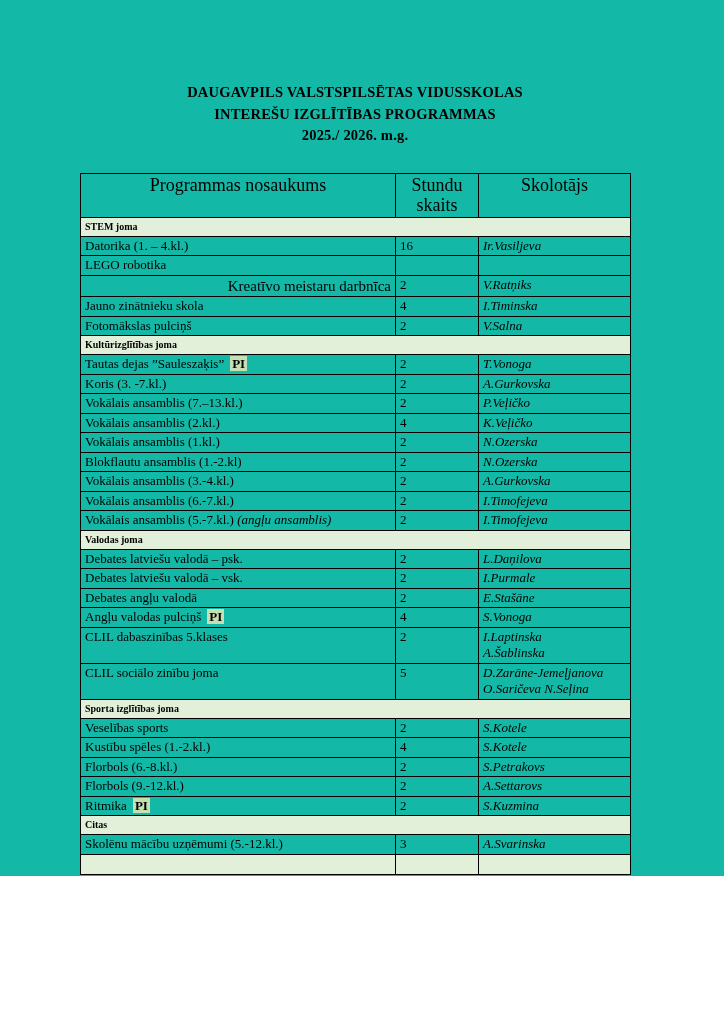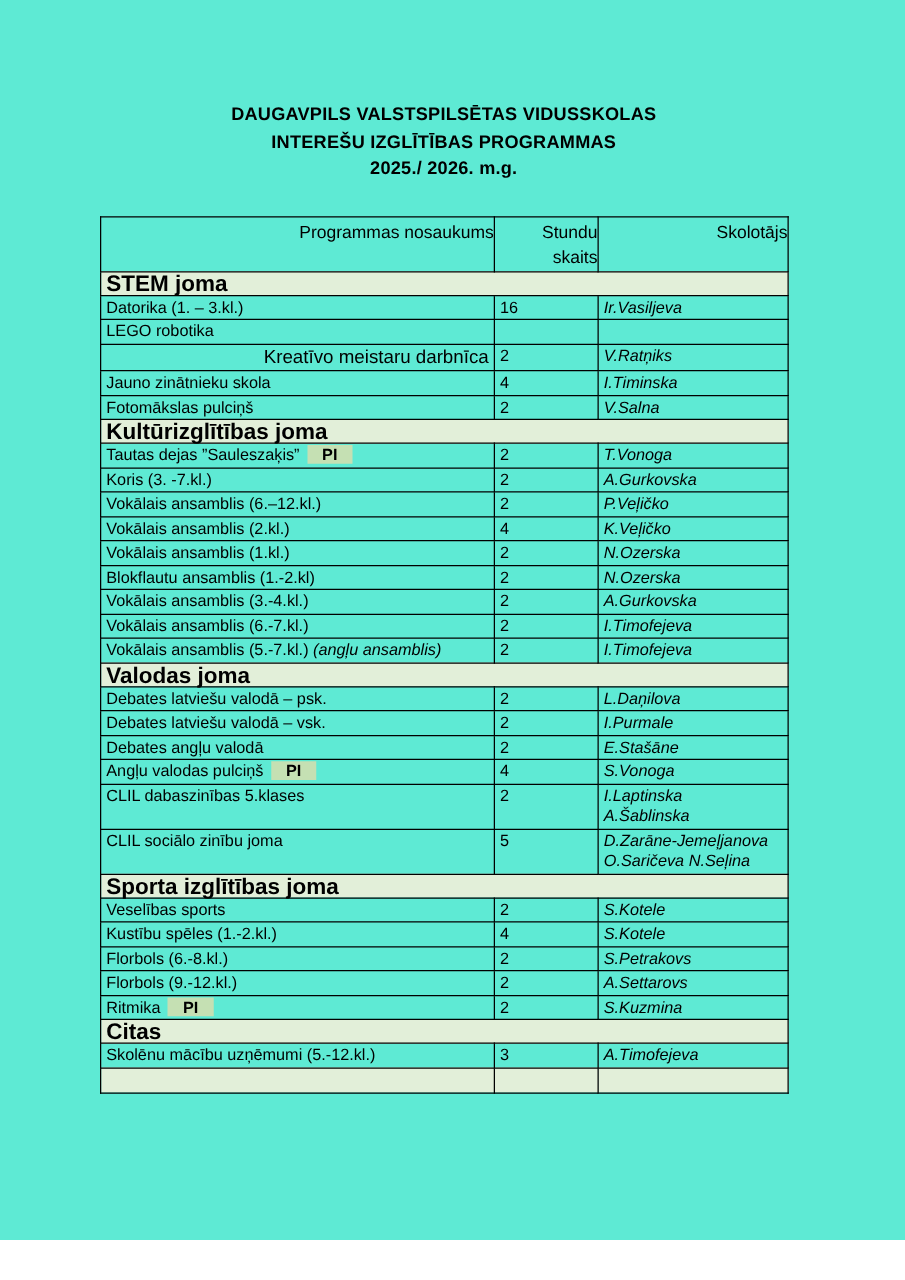--- a/index.html
+++ b/index.html
@@ -1,21 +1,21 @@
 <!DOCTYPE html>
 <html><head>
 <meta charset="utf-8">
 <style>
   html, body { margin: 0; padding: 0; background: #ffffff; }
   .page {
     position: relative;
     width: 724px;
-    height: 992px;
-    background: #5eead4;
-    font-family: Liberation Sans, sans-serif;
+    height: 876px;
+    background: #14b8a6;
+    font-family: Liberation Serif, serif;
     color: #000000;
     overflow: hidden;
     box-sizing: border-box;
     padding-top: 82px;
   }
   .title-block {
     margin-left: 80px;
     width: 550px;
     text-align: center;
     font-weight: bold;
@@ -32,42 +32,42 @@
   table.programs th, table.programs td {
     border: 1px solid #000000;
     vertical-align: top;
     box-sizing: border-box;
   }
   col.c-program { width: 315px; }
   col.c-hours   { width: 83px;  }
   col.c-teacher { width: 152px; }
   table.programs th {
     font-weight: normal;
-    font-size: 14px;
+    font-size: 18px;
     line-height: 20.5px;
-    text-align: right;
+    text-align: center;
     padding: 1px 0;
   }
   table.programs td {
     font-size: 13px;
     line-height: 16.5px;
     padding: 1px 4px 1px 4px;
   }
   tr.section-row td {
     background: #e2efd9;
     font-weight: bold;
-    font-size: 18px;
+    font-size: 10px;
     line-height: 16px;
     padding: 1px 4px;
   }
   td.program-cell.large { font-size: 15px; line-height: 18.5px; text-align: right; }
   .pi-badge {
     background: #c5e0b3;
     font-weight: bold;
-    padding: 0 12px;
+    padding: 0 2px;
     margin-left: 6px;
   }
   .program-note { font-style: italic; }
   td.teacher-cell { font-style: italic; }
   td.hours-cell { }
   tr.shaded-row td { background: #e2efd9; height: 20px; }
   tr.data-row td { height: 19px; }
 </style>
 </head>
 <body>
@@ -91,21 +91,21 @@
         <th>Programmas nosaukums</th>
         <th>Stundu skaits</th>
         <th>Skolotājs</th>
       </tr>
     </thead>
     <tbody>
         <tr class="section-row">
           <td colspan="3">STEM joma</td>
         </tr>
         <tr class="data-row">
-          <td class="program-cell"><span>Datorika (1. – 3.kl.)</span></td>
+          <td class="program-cell"><span>Datorika (1. – 4.kl.)</span></td>
           <td class="hours-cell">16</td>
           <td class="teacher-cell">
             <div>Ir.Vasiljeva</div>
           </td>
         </tr>
         <tr class="data-row">
           <td class="program-cell"><span>LEGO robotika</span></td>
           <td class="hours-cell"></td>
           <td class="teacher-cell"></td>
         </tr>
@@ -141,21 +141,21 @@
           </td>
         </tr>
         <tr class="data-row">
           <td class="program-cell"><span>Koris (3. -7.kl.)</span></td>
           <td class="hours-cell">2</td>
           <td class="teacher-cell">
             <div>A.Gurkovska</div>
           </td>
         </tr>
         <tr class="data-row">
-          <td class="program-cell"><span>Vokālais ansamblis (6.–12.kl.)</span></td>
+          <td class="program-cell"><span>Vokālais ansamblis (7.–13.kl.)</span></td>
           <td class="hours-cell">2</td>
           <td class="teacher-cell">
             <div>P.Veļičko</div>
           </td>
         </tr>
         <tr class="data-row">
           <td class="program-cell"><span>Vokālais ansamblis (2.kl.)</span></td>
           <td class="hours-cell">4</td>
           <td class="teacher-cell">
             <div>K.Veļičko</div>
@@ -281,21 +281,21 @@
             <div>S.Kuzmina</div>
           </td>
         </tr>
         <tr class="section-row">
           <td colspan="3">Citas</td>
         </tr>
         <tr class="data-row">
           <td class="program-cell"><span>Skolēnu mācību uzņēmumi (5.-12.kl.)</span></td>
           <td class="hours-cell">3</td>
           <td class="teacher-cell">
-            <div>A.Timofejeva</div>
+            <div>A.Svarinska</div>
           </td>
         </tr>
         <tr class="shaded-row">
           <td class="program-cell"><span></span></td>
           <td class="hours-cell"></td>
           <td class="teacher-cell"></td>
         </tr>
       </tbody>
   </table>
 

